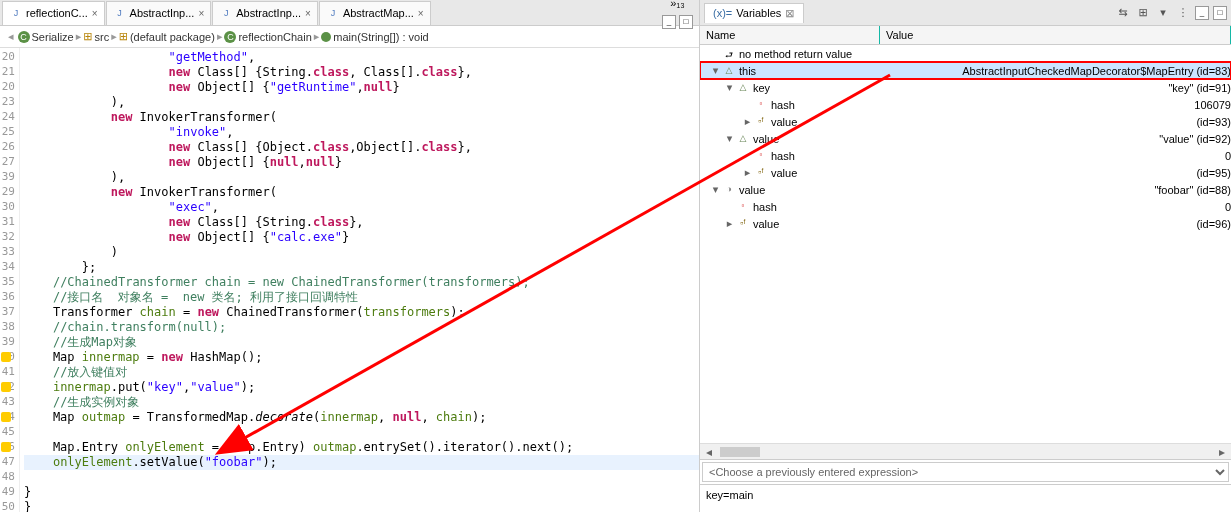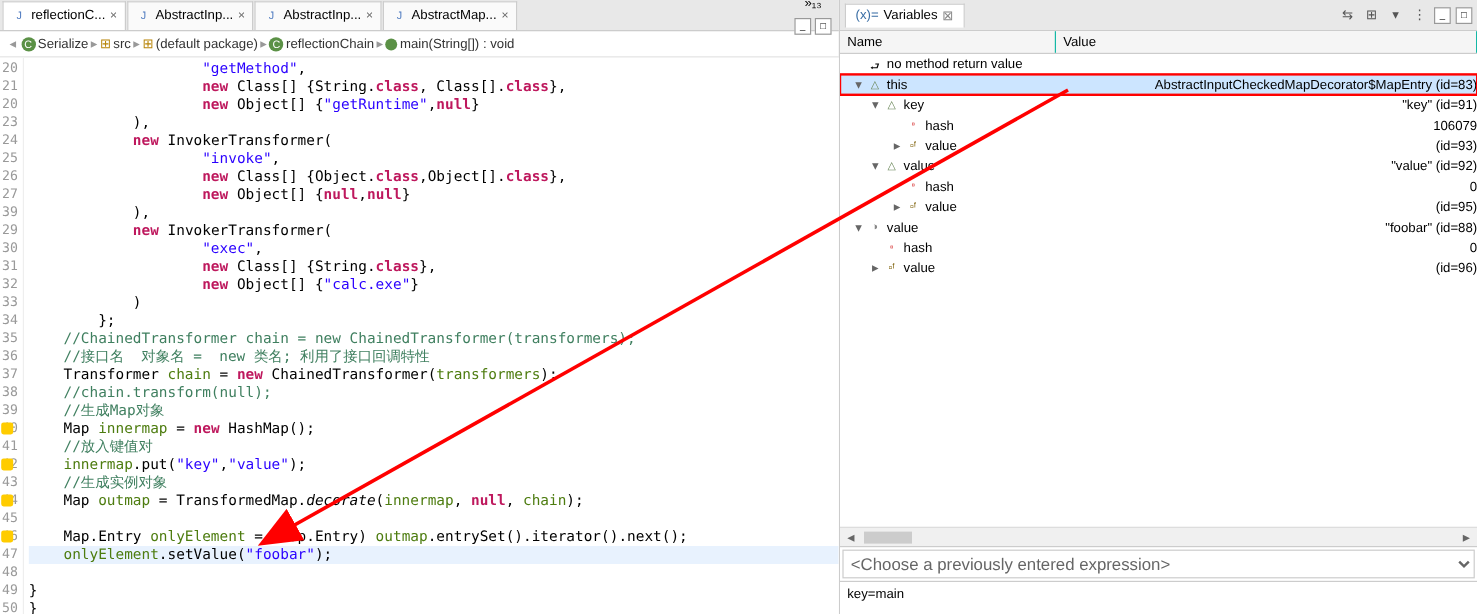--- a/index.html
+++ b/index.html
@@ -60,21 +60,21 @@
   .fld { color: #7a5c00; }
   .indent0 { padding-left: 4px; }
   .indent1 { padding-left: 18px; }
   .indent2 { padding-left: 36px; }
   
   .hscroll-area { height: 16px; background: #f0f0f0; border-top: 1px solid #ddd; display: flex; align-items: center; padding: 0 2px; }
   .hscroll-thumb { background: #ccc; height: 10px; width: 40px; margin-left: 4px; }
   .hscroll-arrow { width: 14px; text-align: center; color: #666; }
   
   .expr-box { border-top: 1px solid #ccc; padding: 2px; }
-  .expr-select { width: 100%; border: 1px solid #ccc; font-size: 14px; padding: 2px; color: #666; background: #fff; }
+  .expr-select { width: 100%; border: 1px solid #ccc; font-size: 11px; padding: 2px; color: #666; background: #fff; }
   .detail-area { border-top: 1px solid #ccc; padding: 4px 6px; font-size: 11px; flex: 0 0 28px; }
   
   .icon-java { color: #4e7abf; }
   .min-max { display: flex; gap: 3px; }
   .mm-btn { width: 14px; height: 14px; border: 1px solid #999; background: #fff; font-size: 8px; display: flex; align-items: center; justify-content: center; cursor: pointer; }
 </style>
 </head>
 <body>
 
 <div class="container">

